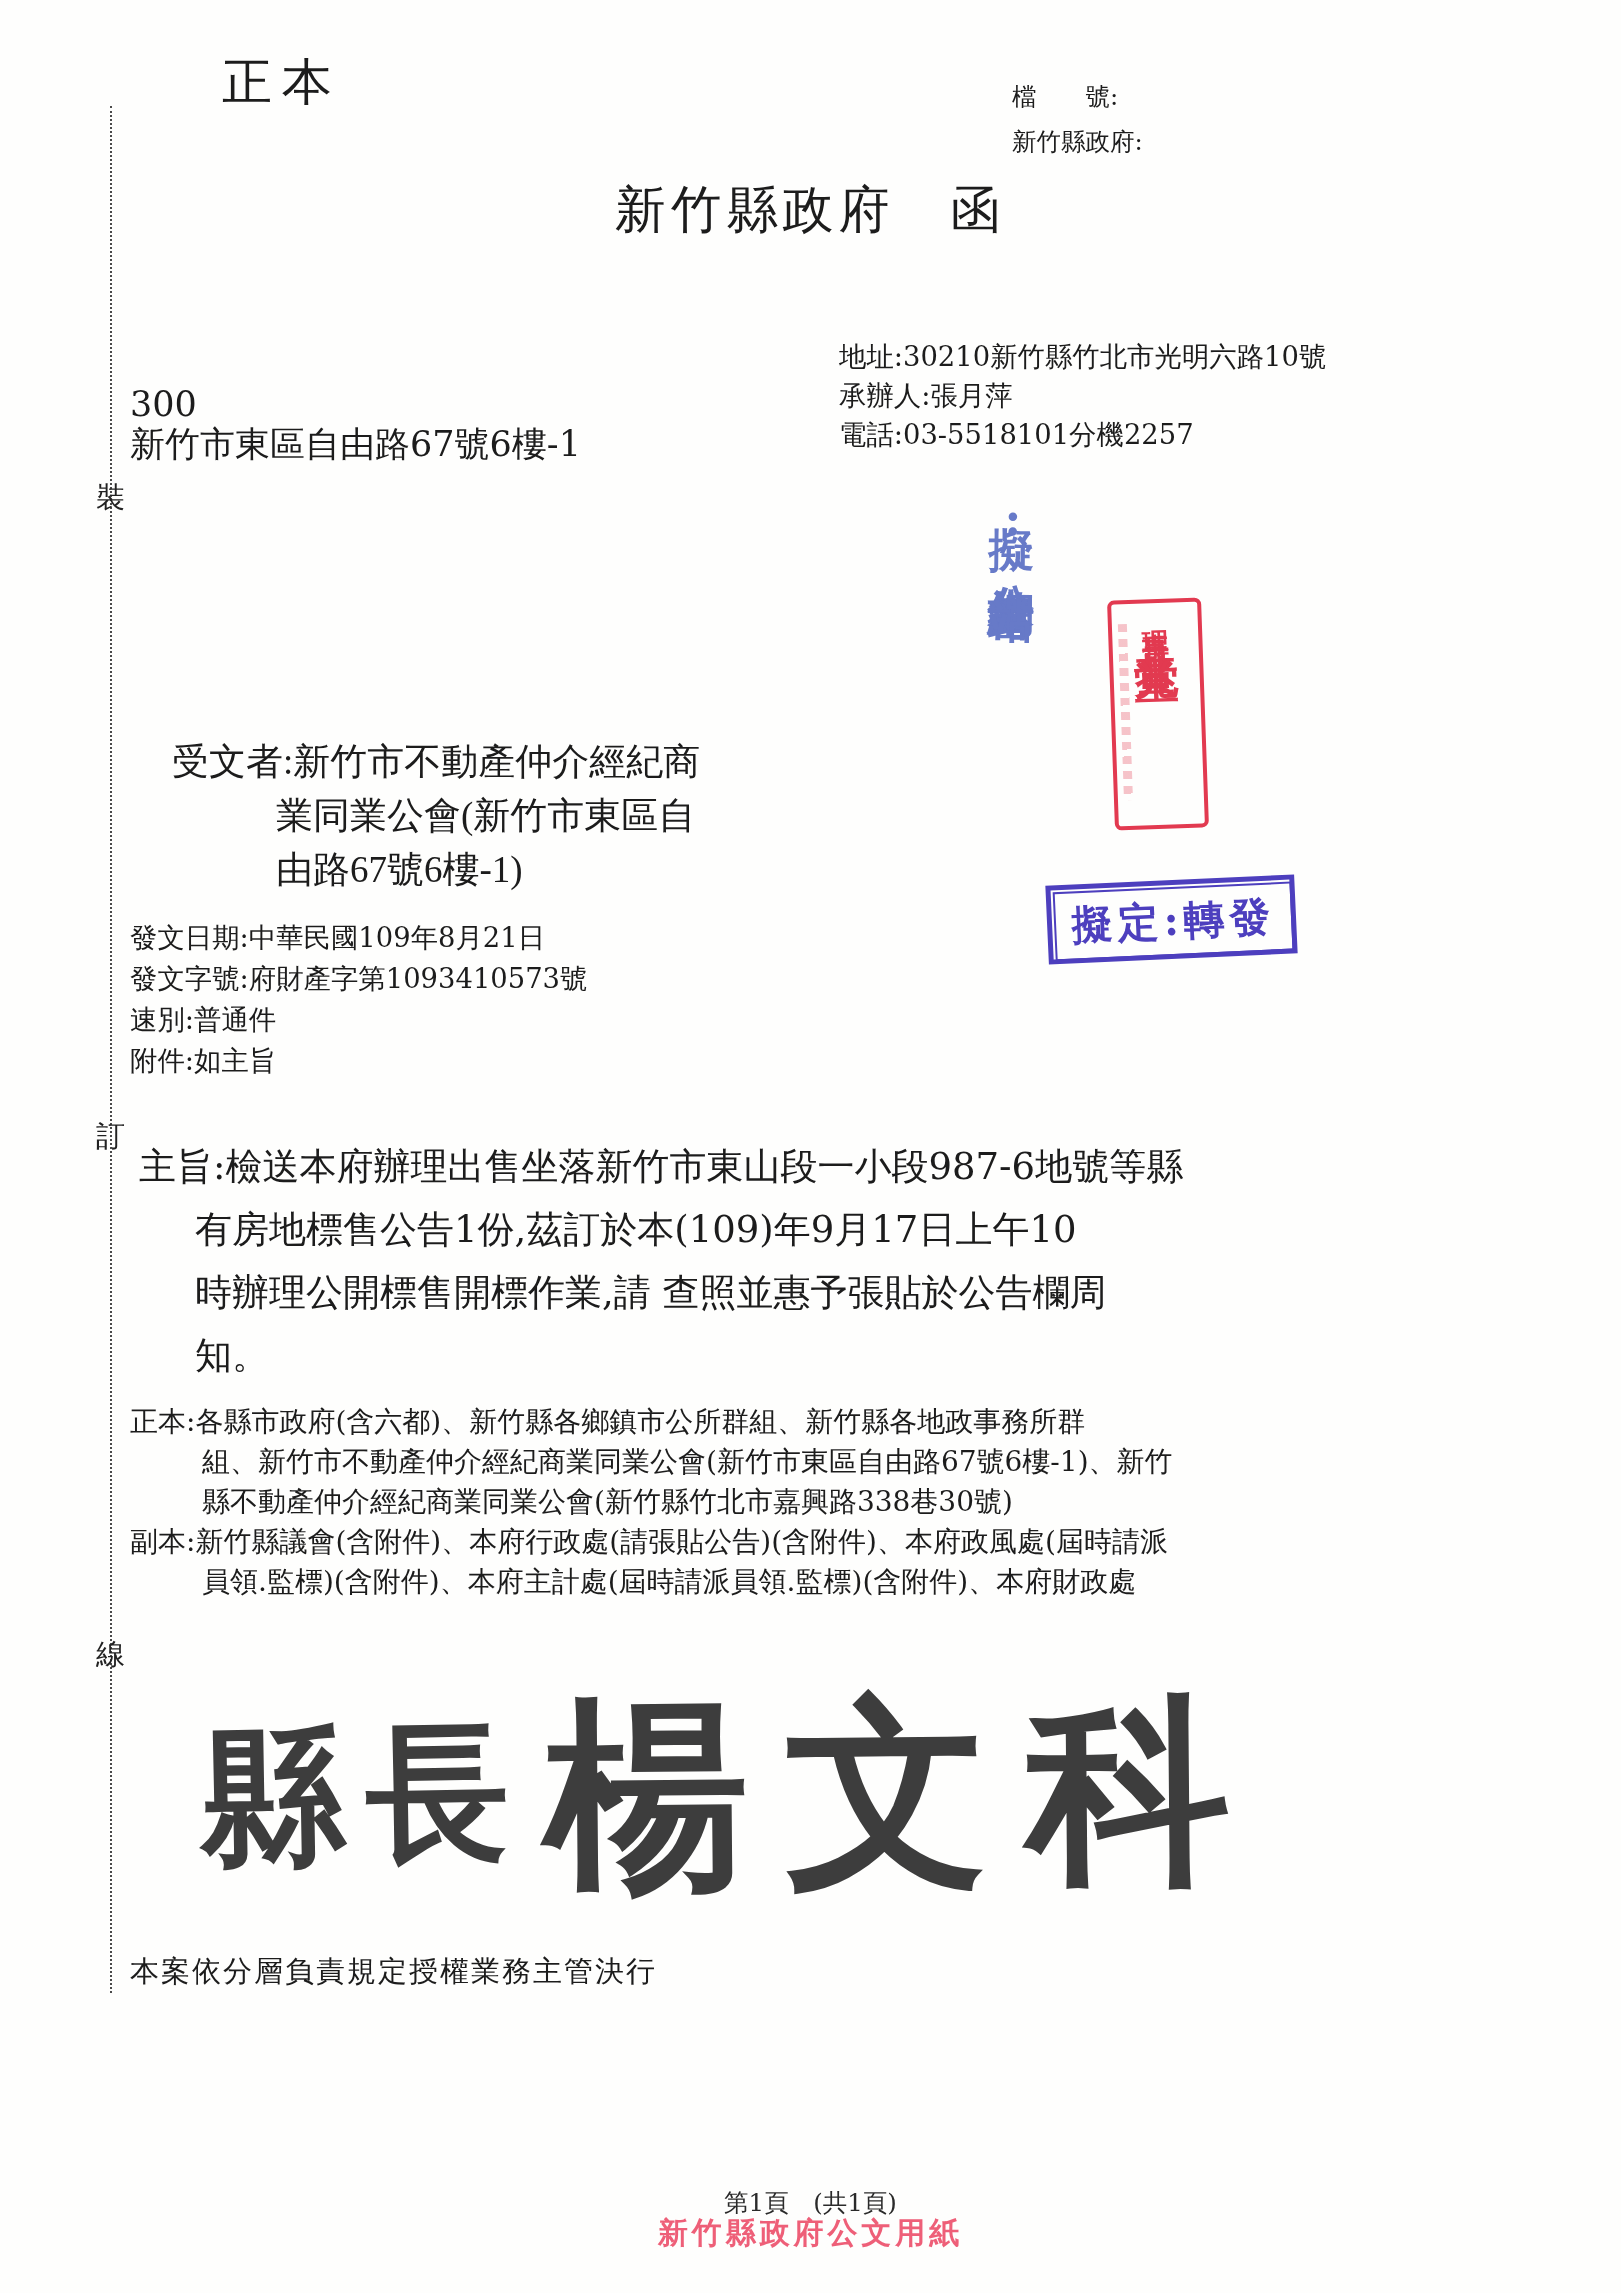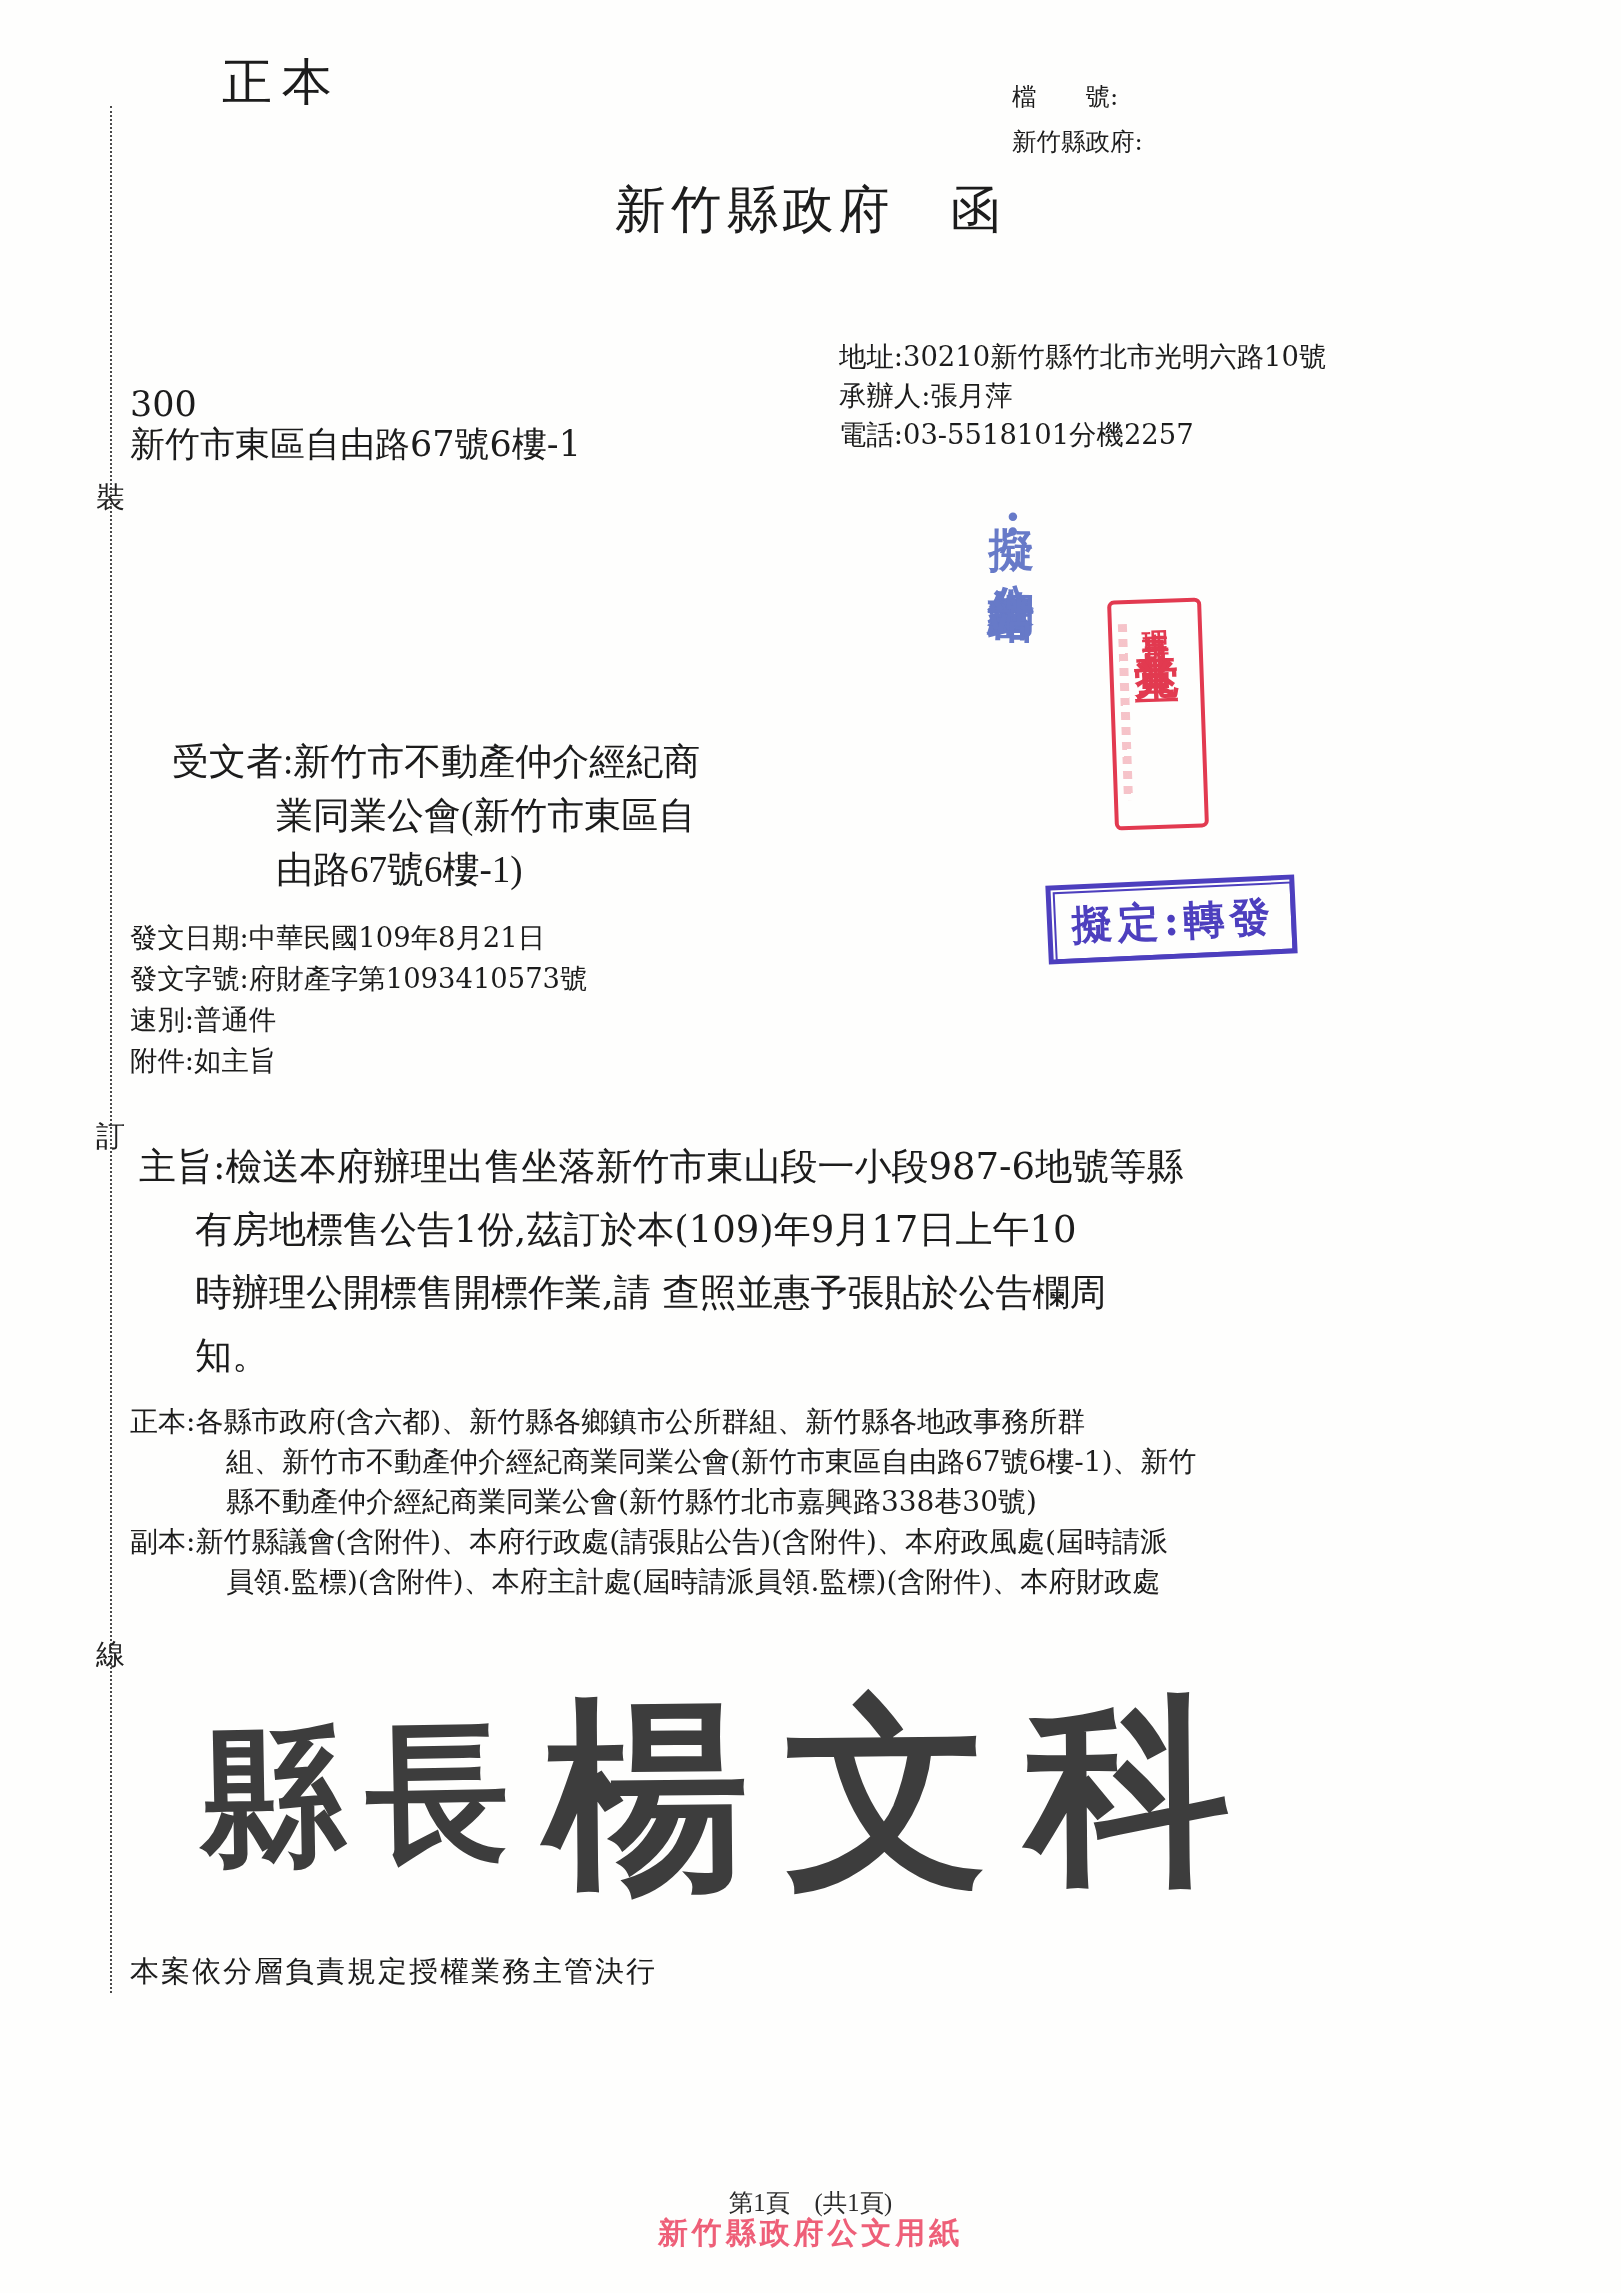--- a/index.html
+++ b/index.html
@@ -66,40 +66,40 @@
     font-size:41px;font-weight:800;letter-spacing:4.9px;
     color:var(--blue-stamp,#4d3fbe);white-space:nowrap;
   }
   
   .recipient-block{position:absolute;left:172px;top:735px;font-size:37px;line-height:54px;font-family:Liberation Serif, serif;}
   .recipient-block .cont{margin-left:104px;}
   .meta-block{position:absolute;left:130px;top:917px;font-size:27.4px;line-height:41px;}
   .subject-block{position:absolute;left:139px;top:1135px;font-size:37px;line-height:63px;}
   .subject-block .cont{margin-left:56px;}
   .distribution-block{position:absolute;left:130px;top:1402px;font-size:28px;line-height:40px;}
-  .distribution-block .cont{margin-left:96px;}
+  .distribution-block .cont{margin-left:72px;}
   
   .signature{
     position:absolute;left:201px;top:1639px;height:314px;
     display:flex;align-items:center;color:var(--signature,#3d3d3d);
     white-space:nowrap;
   }
   .sig-title{
     font-size:143px;font-weight:700;letter-spacing:21.6px;
     transform:scaleY(1.05) rotate(-1deg);
   }
   .sig-name{
     font-size:204px;font-weight:800;letter-spacing:37px;margin-left:13.7px;
     transform:rotate(-.5deg);
   }
   .delegation-note{position:absolute;left:130px;top:1952px;font-size:29px;letter-spacing:2px;}
   
   .footer-page{
     position:absolute;left:0;width:100%;top:2186px;text-align:center;
-    font-size:24.5px;color:#2a2a2a;font-family:Liberation Serif, serif;
+    font-size:24.5px;color:#2a2a2a;
   }
   .footer-paper{
     position:absolute;left:0;width:100%;top:2213px;text-align:center;
     font-size:30px;font-weight:600;letter-spacing:3.9px;
     color:var(--footer-red,#ee5f78);
   }
 </style>
 </head>
 <body>
 

